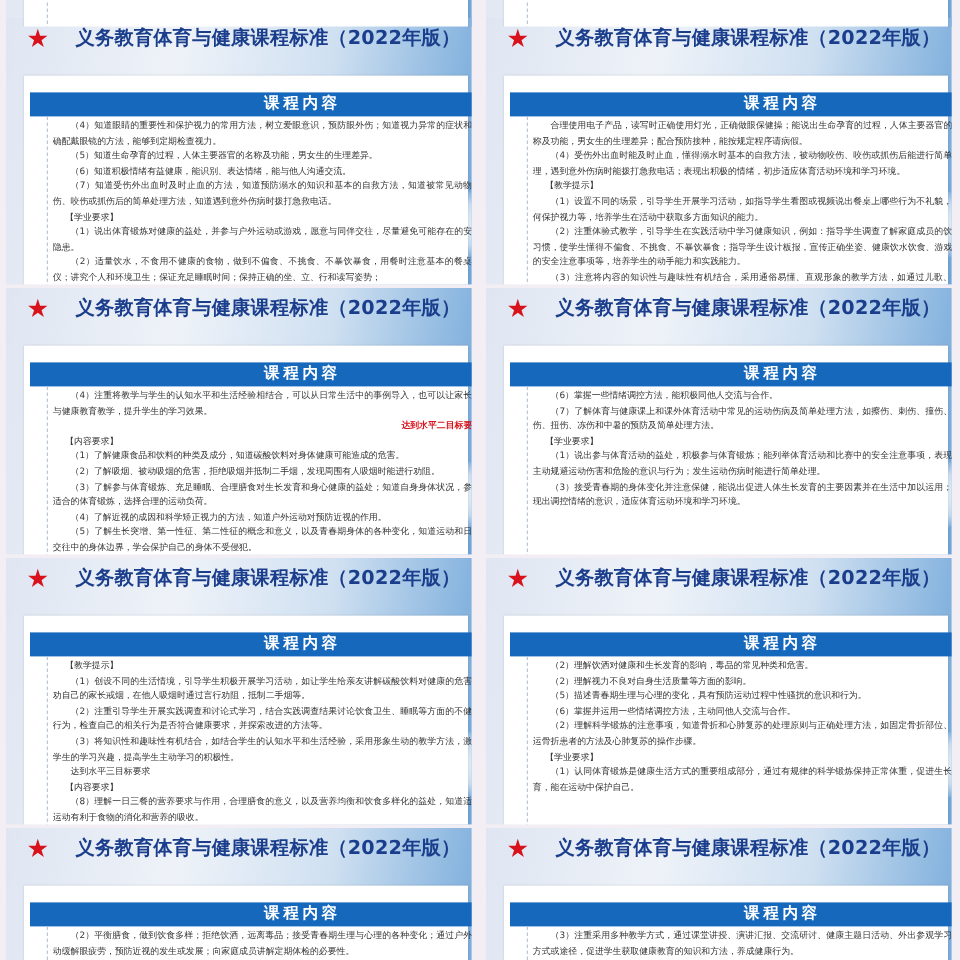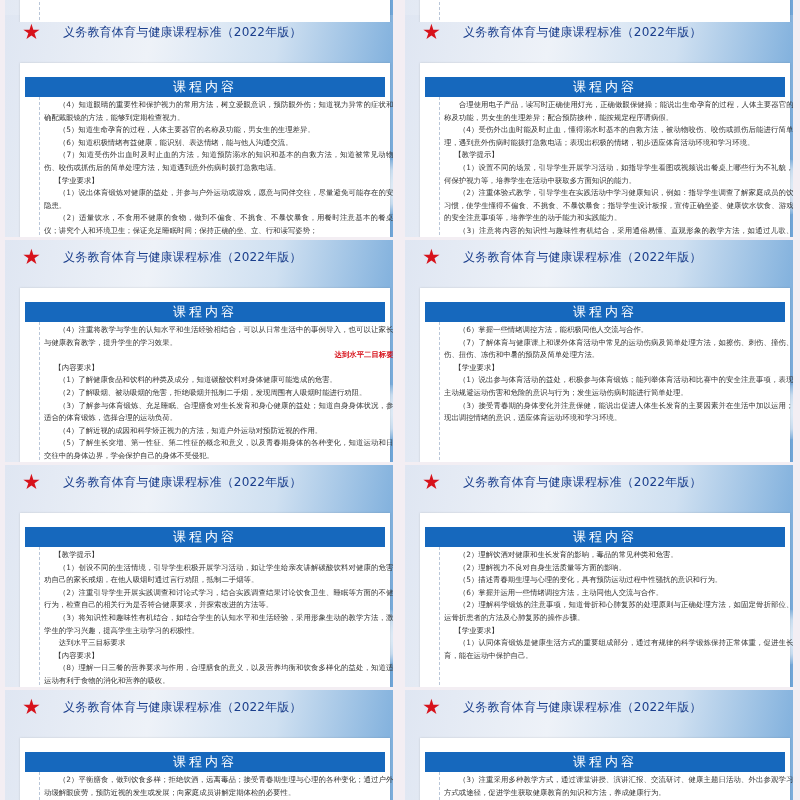--- a/index.html
+++ b/index.html
@@ -3,24 +3,24 @@
 <meta charset="utf-8">
 <style>
   html,body{margin:0;padding:0;}
   body{width:800px;height:800px;overflow:hidden;background:#f3eef3;position:relative;font-family:"DejaVu Sans",sans-serif;}
   .slide{position:absolute;width:388px;height:222px;overflow:hidden;
     background:linear-gradient(100deg,#dfe6f2 0%,#eef2f8 35%,#cfe0f1 65%,#6ea5d8 100%);}
   .slide::after{content:"";position:absolute;right:-30px;bottom:20px;width:110px;height:60px;border-radius:50%;
     background:radial-gradient(ellipse,#ffffff 0%,rgba(255,255,255,0.6) 50%,rgba(255,255,255,0) 75%);}
   .hdr{position:absolute;left:0;top:0;width:100%;height:34px;display:flex;align-items:center;z-index:2;}
   .star{width:20px;height:20px;margin-left:17px;color:#d7121b;font-size:21px;line-height:20px;}
-  .htitle{margin-left:21px;font-weight:normal;font-size:12px;color:#1a3e8c;letter-spacing:0.2px;white-space:nowrap;}
+  .htitle{margin-left:21px;font-weight:bold;font-size:16px;color:#1a3e8c;letter-spacing:0.2px;white-space:nowrap;}
   .panel{position:absolute;left:15px;top:48px;width:370px;height:184px;background:#ffffff;z-index:2;box-shadow:0 0 2px rgba(0,0,0,0.15);}
-  .bar{position:absolute;left:5px;top:14px;width:360px;height:20px;background:#1668bd;color:#ffffff;font-weight:normal;
-    font-size:13px;letter-spacing:3px;text-align:center;line-height:20px;}
+  .bar{position:absolute;left:5px;top:14px;width:360px;height:20px;background:#1668bd;color:#ffffff;font-weight:bold;
+    font-size:13px;letter-spacing:3px;text-align:center;line-height:20px;padding-left:47px;}
   .body{position:absolute;left:19px;top:34px;width:357px;height:145px;border:1px dashed #b9c6d8;border-top:none;
     padding:2px 2px 0 4px;font-size:7.4px;line-height:12.6px;color:#333;overflow:hidden;}
   .p{margin:0;text-indent:2em;text-align:justify;}
   .p.bracket{text-indent:1.4em;}
   .p.center{text-align:right;text-indent:0;color:#d7121b;font-weight:bold;}
 </style>
 </head>
 <body>
 
 <div id="page">

